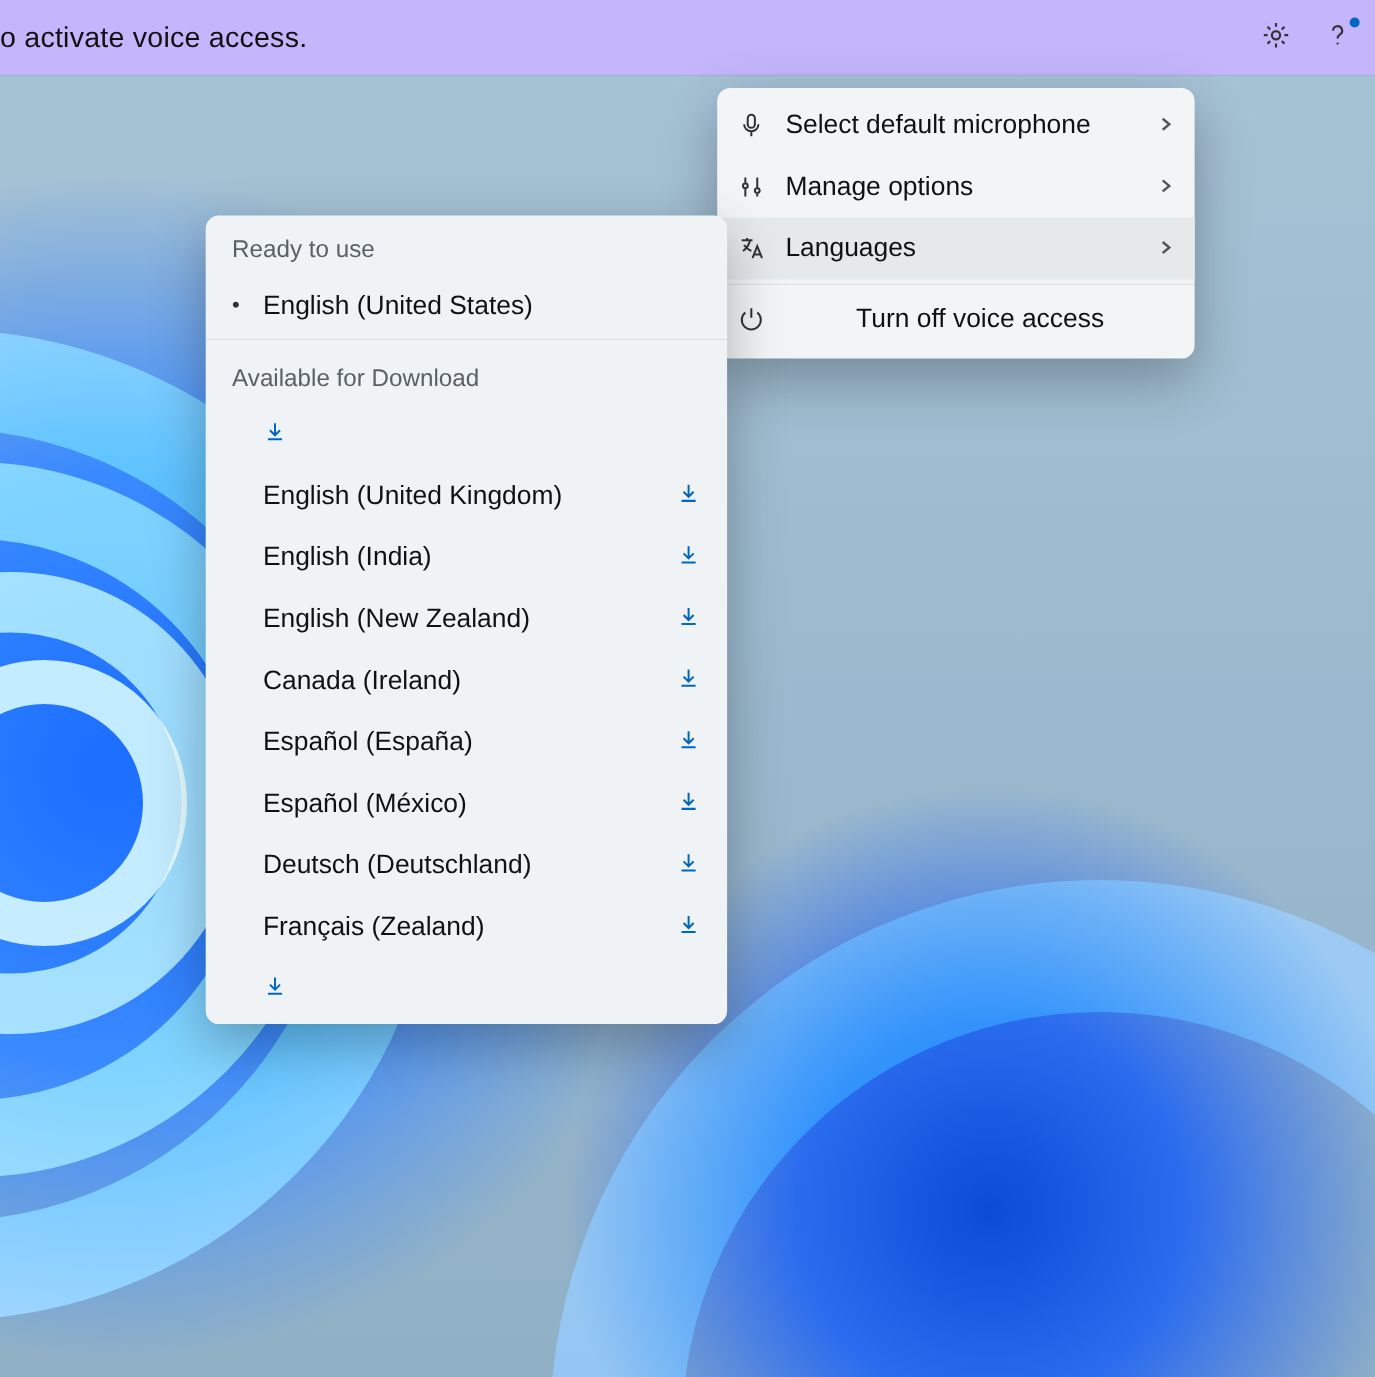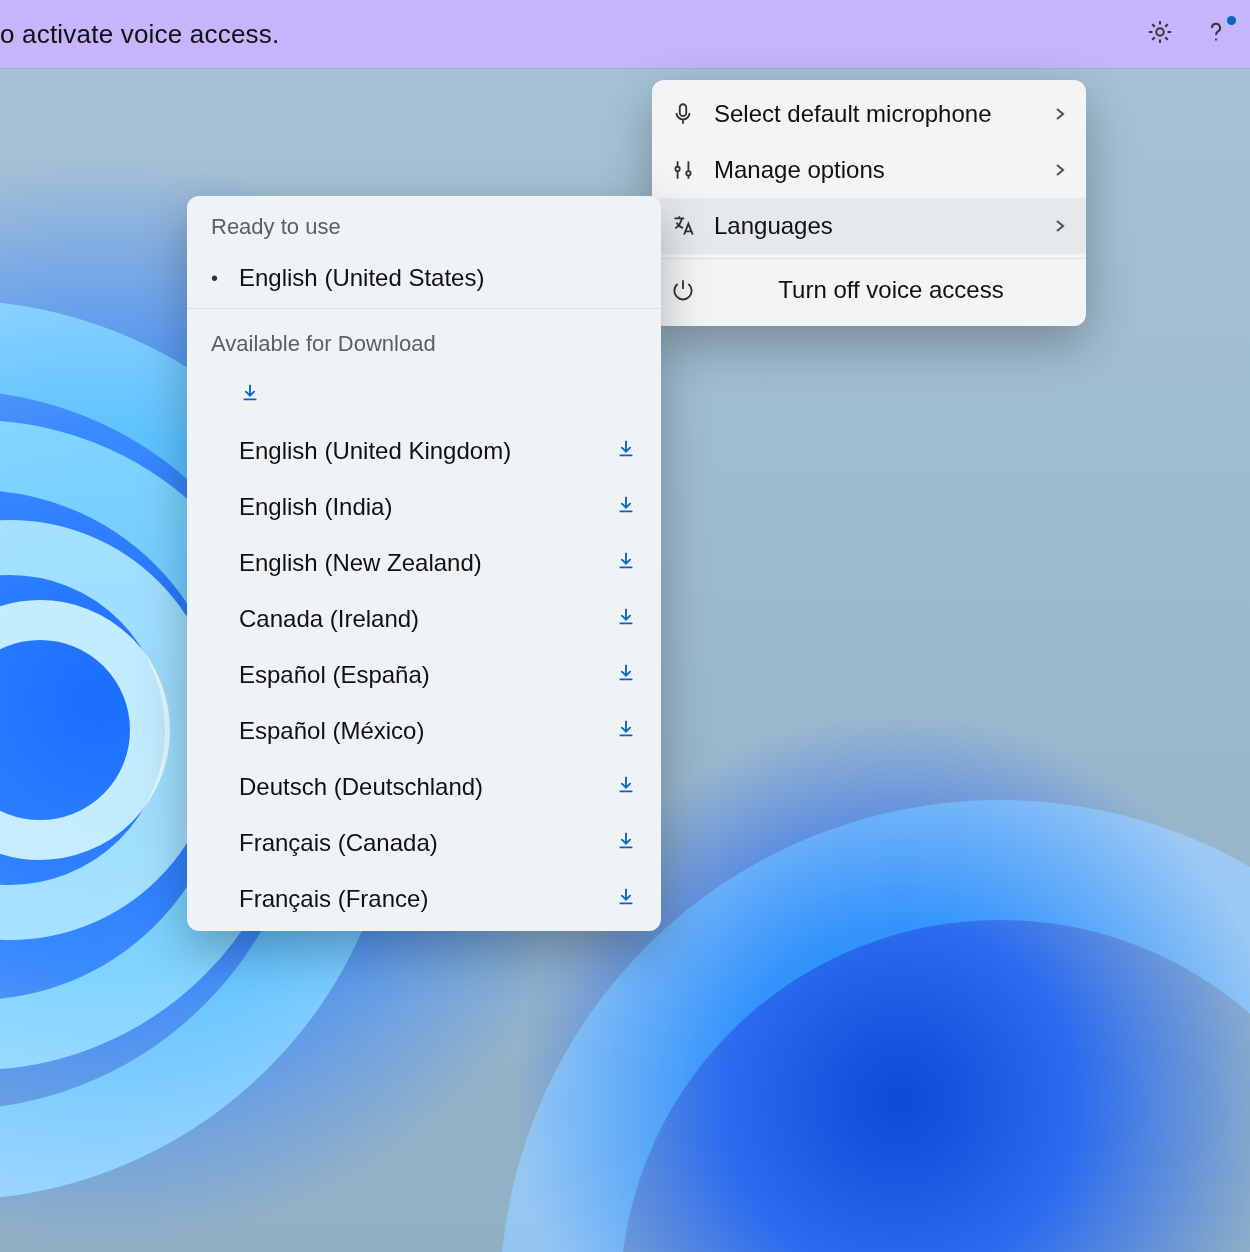--- a/index.html
+++ b/index.html
@@ -230,26 +230,25 @@
   </div>
   <div class="lang-row">
     <span class="indent"></span>
     <span class="lang-label">Deutsch (Deutschland)</span>
     <span class="dl"><svg viewBox="0 0 24 24">
           <path d="M12 4v12M7 11l5 5 5-5M5 20h14"></path>
         </svg></span>
   </div>
   <div class="lang-row">
     <span class="indent"></span>
-    <span class="lang-label">Français (Canada)</span>
-    <span class="dl"><svg viewBox="0 0 24 24">
-          <path d="M12 4v12M7 11l5 5 5-5M5 20h14"></path>
-        </svg></span>
-  </div>
-  <div class="lang-row">
-    <span class="indent"></span>
-    <span class="lang-label">Français (France)</span>
+    <span class="lang-label">Français (Zealand)</span>
+    <span class="dl"><svg viewBox="0 0 24 24">
+          <path d="M12 4v12M7 11l5 5 5-5M5 20h14"></path>
+        </svg></span>
+  </div>
+  <div class="lang-row">
+    <span class="indent"></span>
     <span class="dl"><svg viewBox="0 0 24 24">
           <path d="M12 4v12M7 11l5 5 5-5M5 20h14"></path>
         </svg></span>
   </div>
 
 </div>
 
 </body></html>

